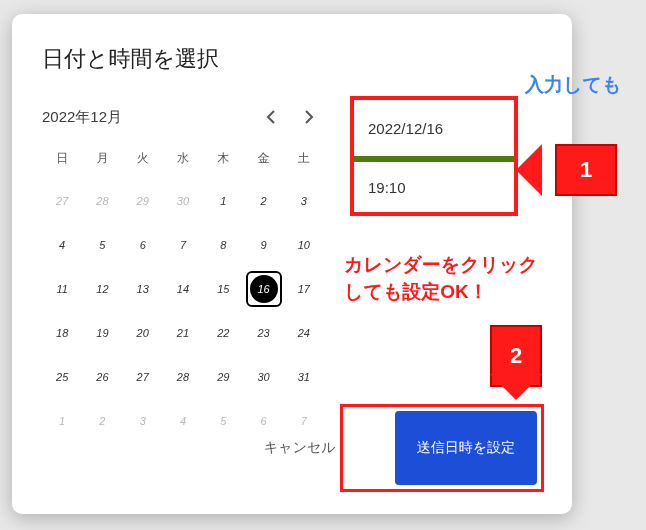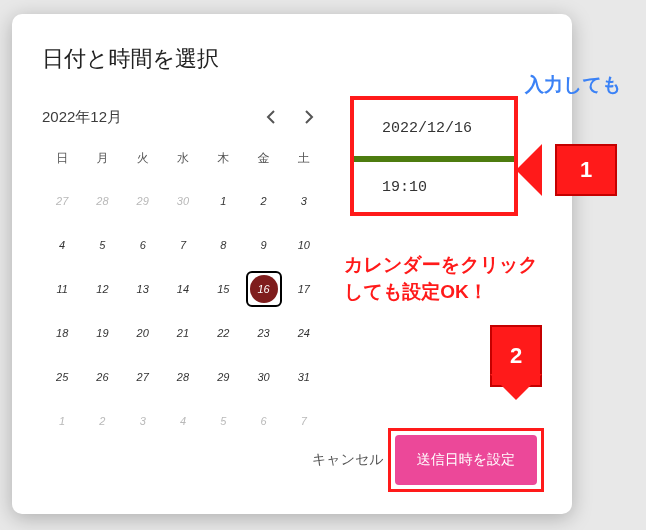--- a/index.html
+++ b/index.html
@@ -48,36 +48,35 @@
     .cell {
       width: 36px; height: 36px;
       display: flex; align-items: center; justify-content: center;
       font-size: 11px; color: #333;
       border-radius: 50%; margin: 0 auto; cursor: pointer; font-style: italic;
     }
     .cell.muted { color: #b9b9b9; }
     .cell.selected-outline { border: 2px solid #000; border-radius: 6px; }
     .cell.selected-inner {
       width: 28px; height: 28px; border-radius: 50%;
-      background: #7f1d1d; color: #fff; display: flex; align-items:center; justify-content:center;
+      background: #000000; color: #fff; display: flex; align-items:center; justify-content:center;
     }
     .right { flex: 1; position: relative; }
     .inputs-box {
       border: 4px solid #ff1a1a;
       width: 168px;
       padding: 0;
       margin-top: -6px;
     }
     .inp-row {
       height: 56px;
       display: flex; align-items: center;
-      padding: 0 28px;
+      padding: 0 14px;
       font-size: 15px;
       color: #333;
-      font-family: Liberation Mono, monospace;
     }
     .inp-row + .inp-row { border-top: 6px solid #4d7c0f; }
     .anno-top {
       position: absolute; left: 175px; top: -30px;
       color: #3b82f6; font-weight: 700; font-size: 19px;
       white-space: nowrap;
     }
     .arrow-box {
       position: absolute;
       display: flex; align-items: center; justify-content: center;
@@ -101,22 +100,22 @@
       width:0; height:0; border-left:26px solid transparent; border-right:26px solid transparent;
       border-top:26px solid #ff1a1a;
     }
     .actions {
       position: absolute; bottom: 22px; right: 28px;
       display: flex; align-items: center; 
     }
     .cancel-btn { font-size: 14px; color: #555; cursor: pointer; padding: 8px 4px; }
     .submit-wrap { border: 3px solid #ff1a1a; padding: 4px; }
     .submit-btn {
-      background: #ec4899; color: #fff; border: none;
-      padding: 16px 22px; font-size: 14px; cursor: pointer; border-radius: 4px;
+      background: #1d4ed8; color: #fff; border: none;
+      padding: 28px 22px; font-size: 14px; cursor: pointer; border-radius: 4px; margin-left: 48px;
     }
   </style>
 </head>
 <body>
 
 <div class="dialog">
   <h1 class="title">日付と時間を選択</h1>
 
   <div class="content">
     <div class="cal">

